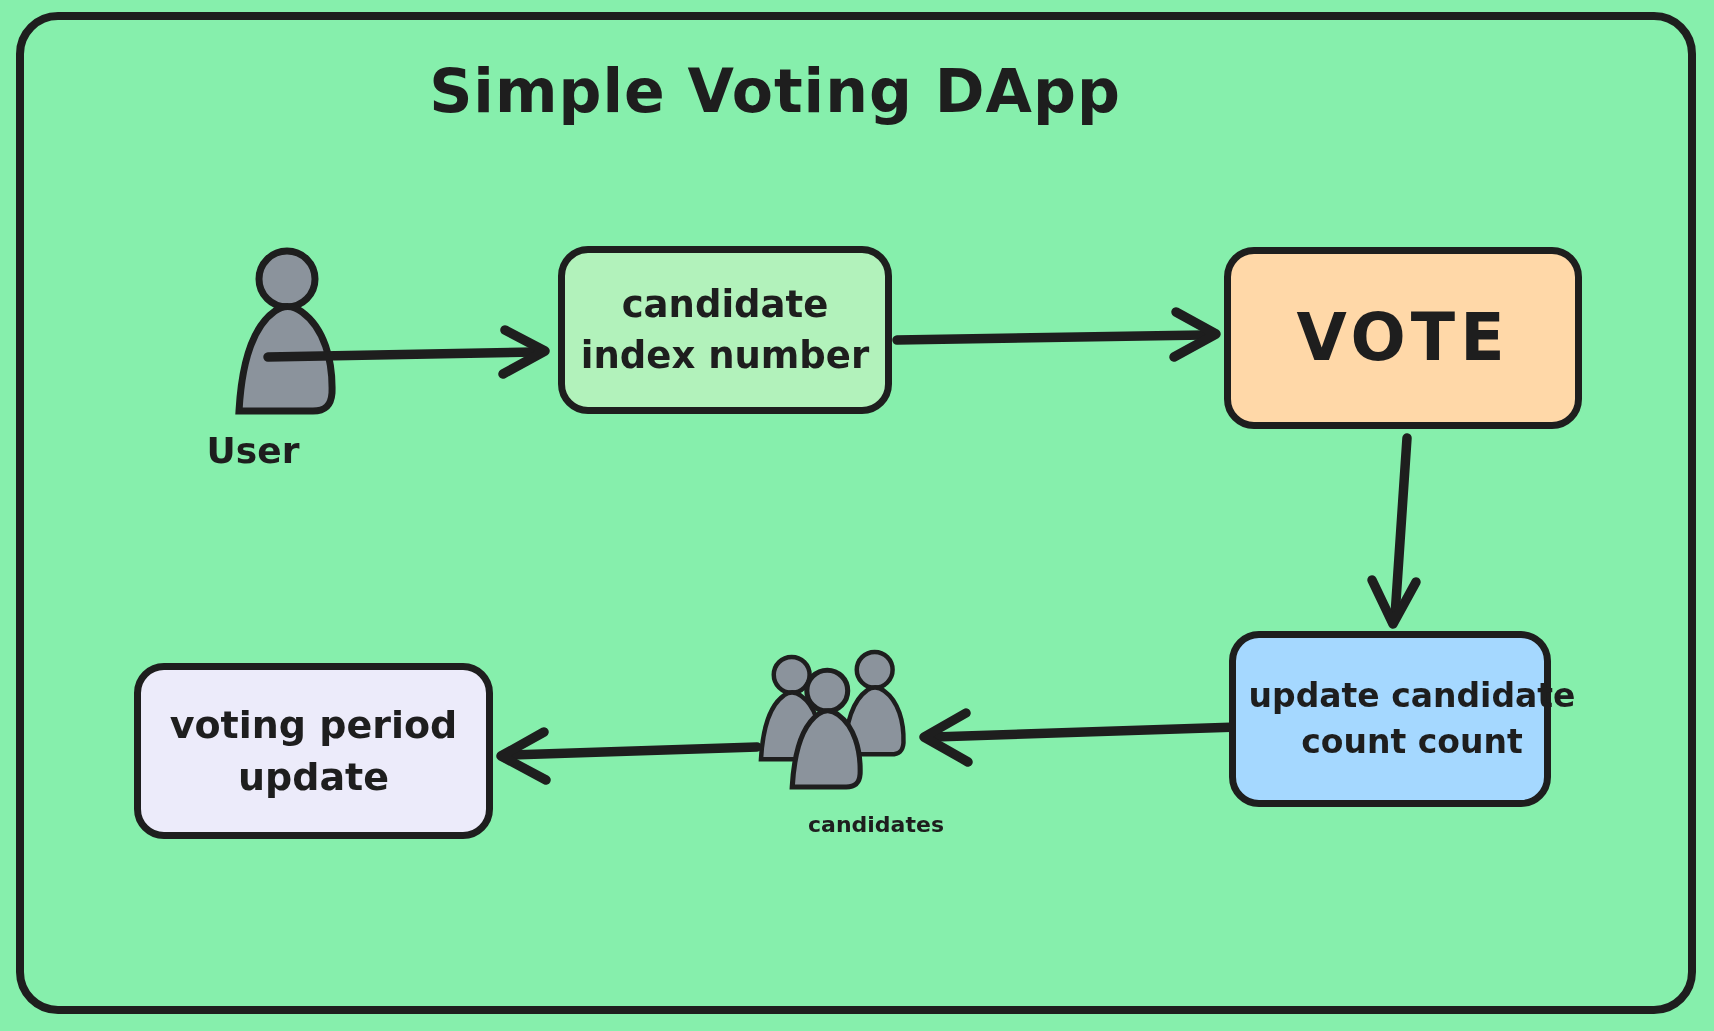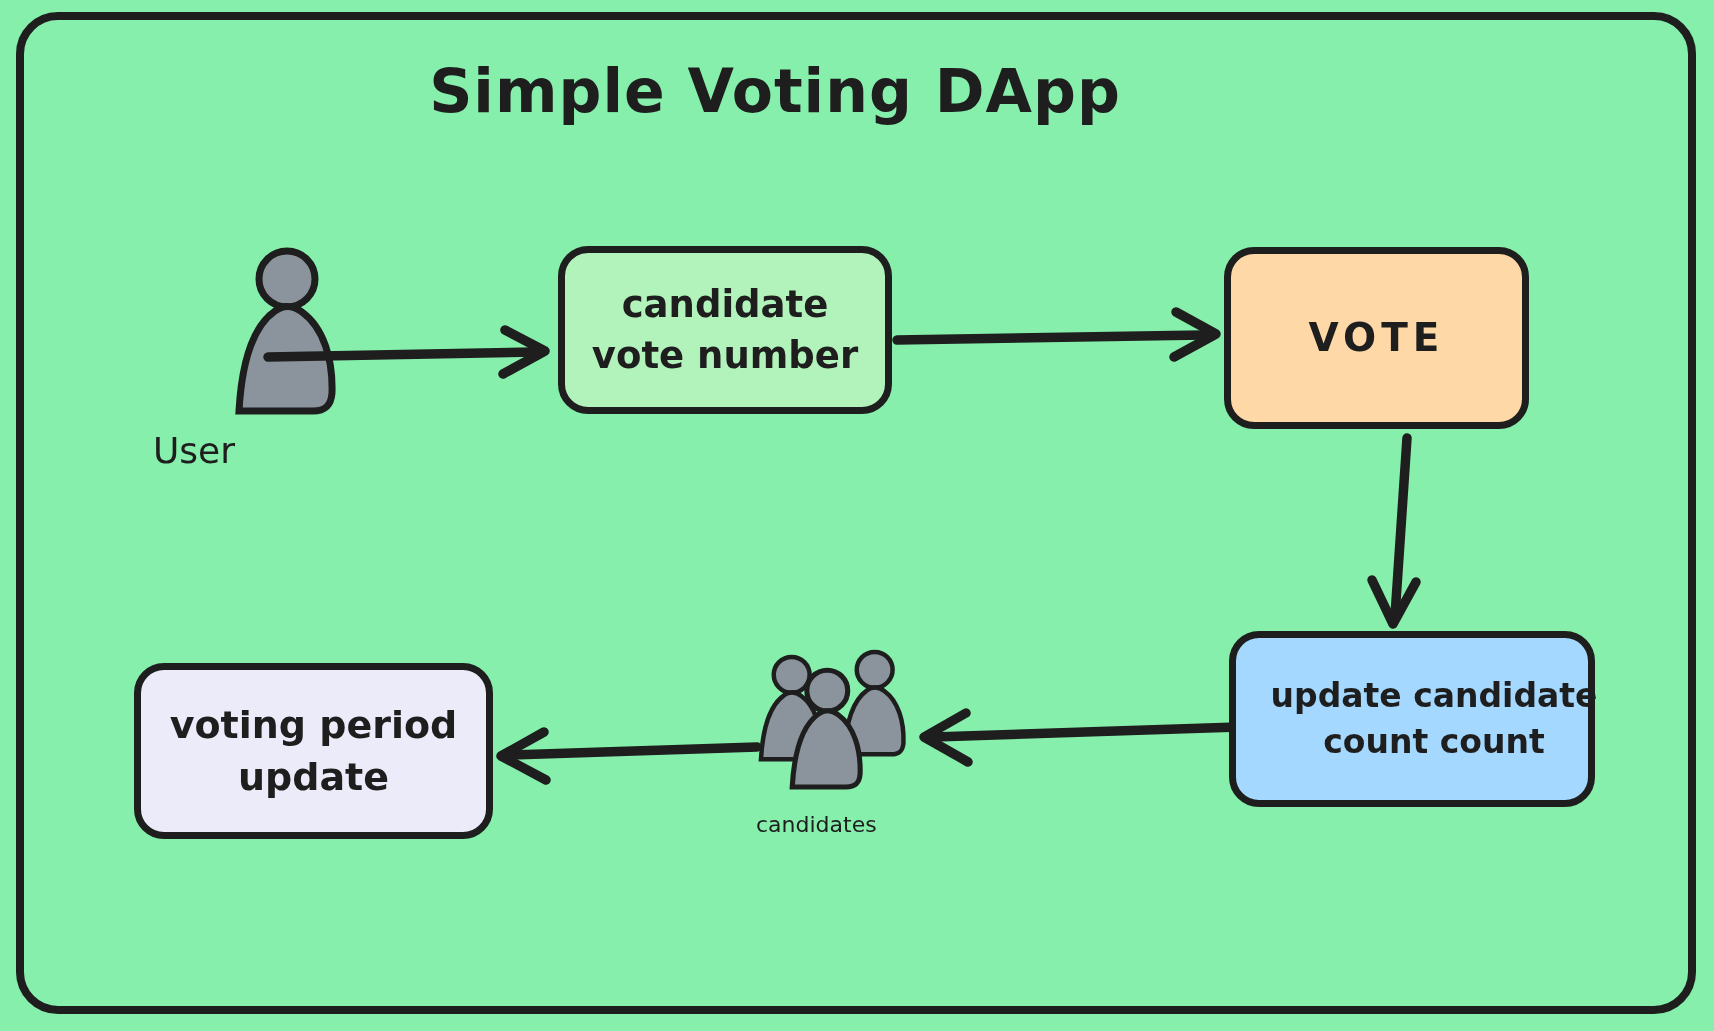--- a/index.html
+++ b/index.html
@@ -33,27 +33,27 @@
     border-radius:30px;
     box-sizing:border-box;
     display:flex;flex-direction:column;
     align-items:center;justify-content:center;
     text-align:center;
     font-weight:700;
     line-height:1.38;
   }
   .node span{white-space:nowrap;}
   .node-green { left:558px; top:246px; width:334px; height:168px; font-size:37px;}
-  .node-vote  { left:1224px;top:247px; width:305px; height:182px; font-size:39px; letter-spacing:5px;}
-  .node-blue  { left:1229px;top:631px; width:366px; height:176px; font-size:33px;padding-left:44px;}
+  .node-vote  { left:1224px;top:247px; width:358px; height:182px; font-size:65px; letter-spacing:5px;}
+  .node-blue  { left:1229px;top:631px; width:322px; height:176px; font-size:33px;padding-left:44px;}
   .node-lav   { left:126px; top:663px; width:359px; height:176px; font-size:38px;}
   .fig-label{
     position:absolute;
-    text-align:left;
-    font-weight:400;
+    text-align:center;
+    font-weight:700;
     white-space:nowrap;
   }
   .label-user{left:153px;top:430px;width:200px;font-size:36px;}
   .label-candidates{left:756px;top:812px;width:240px;font-size:22px;}
   .arrow{stroke:#1e1e1e;stroke-width:9.5;fill:none;stroke-linecap:round;stroke-linejoin:round;}
   .figure{stroke:#1e1e1e;}
 </style>
 </head>
 <body>
 
@@ -96,21 +96,21 @@
       <path class="arrow" d="M966 713 L924 737 L968 762"></path>
     </g>
     <g>
       <path class="arrow" d="M757 747 L511 755"></path>
       <path class="arrow" d="M544 732 L501 756 L546 780"></path>
     </g>
   </svg>
 
   <div class="node node-green" style="background-color: rgb(178, 242, 187);">
     <span>candidate</span>
-    <span>vote number</span>
+    <span>index number</span>
   </div>
 
   <div class="node node-vote" style="background-color: rgb(255, 216, 168);">
     <span>VOTE</span>
   </div>
 
   <div class="node node-blue" style="background-color: rgb(165, 216, 255);">
     <span>update candidate</span>
     <span>count count</span>
   </div>

